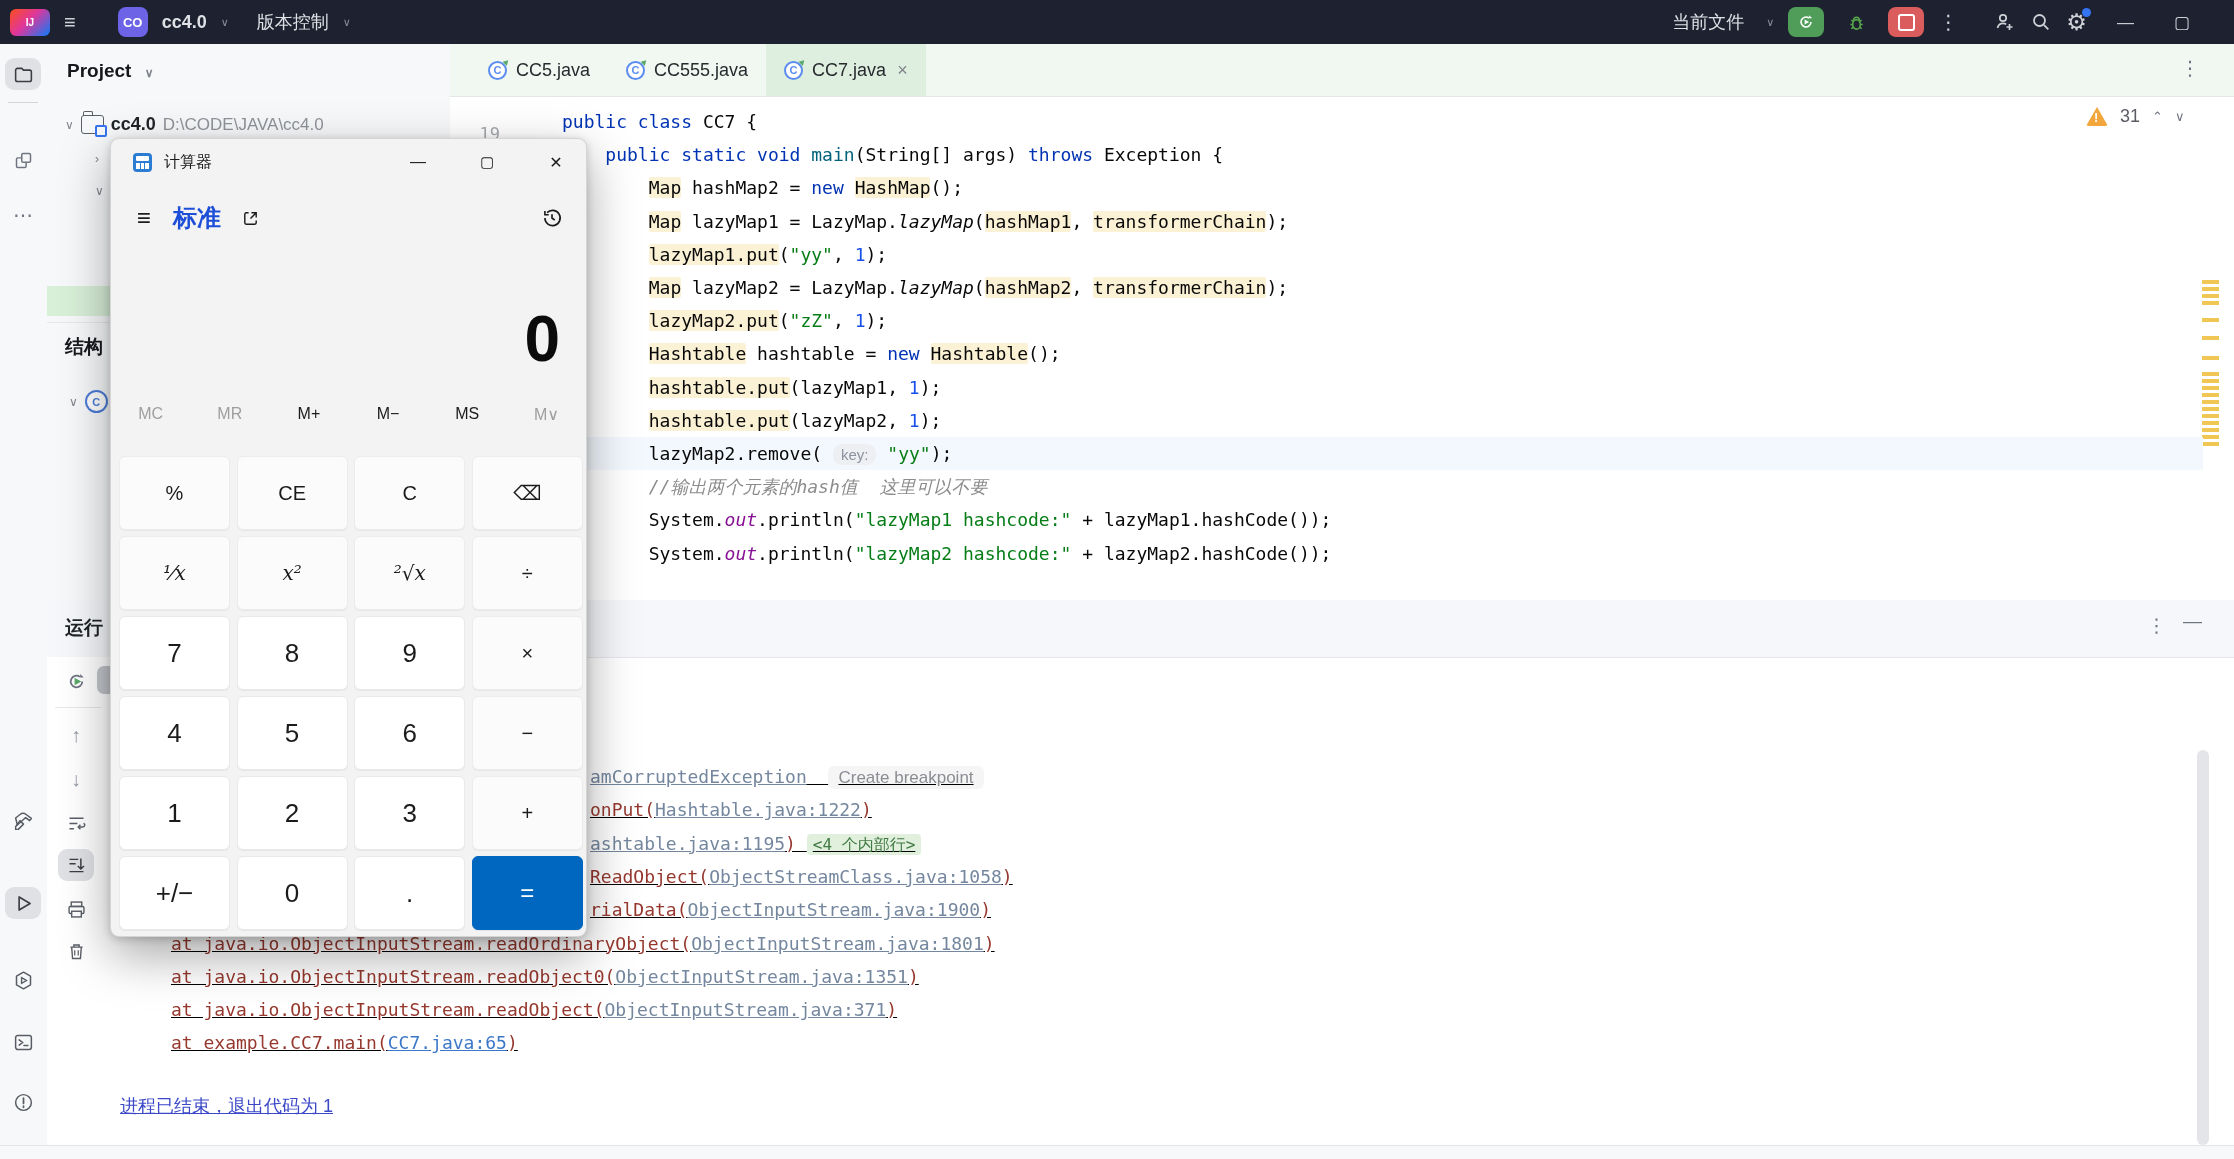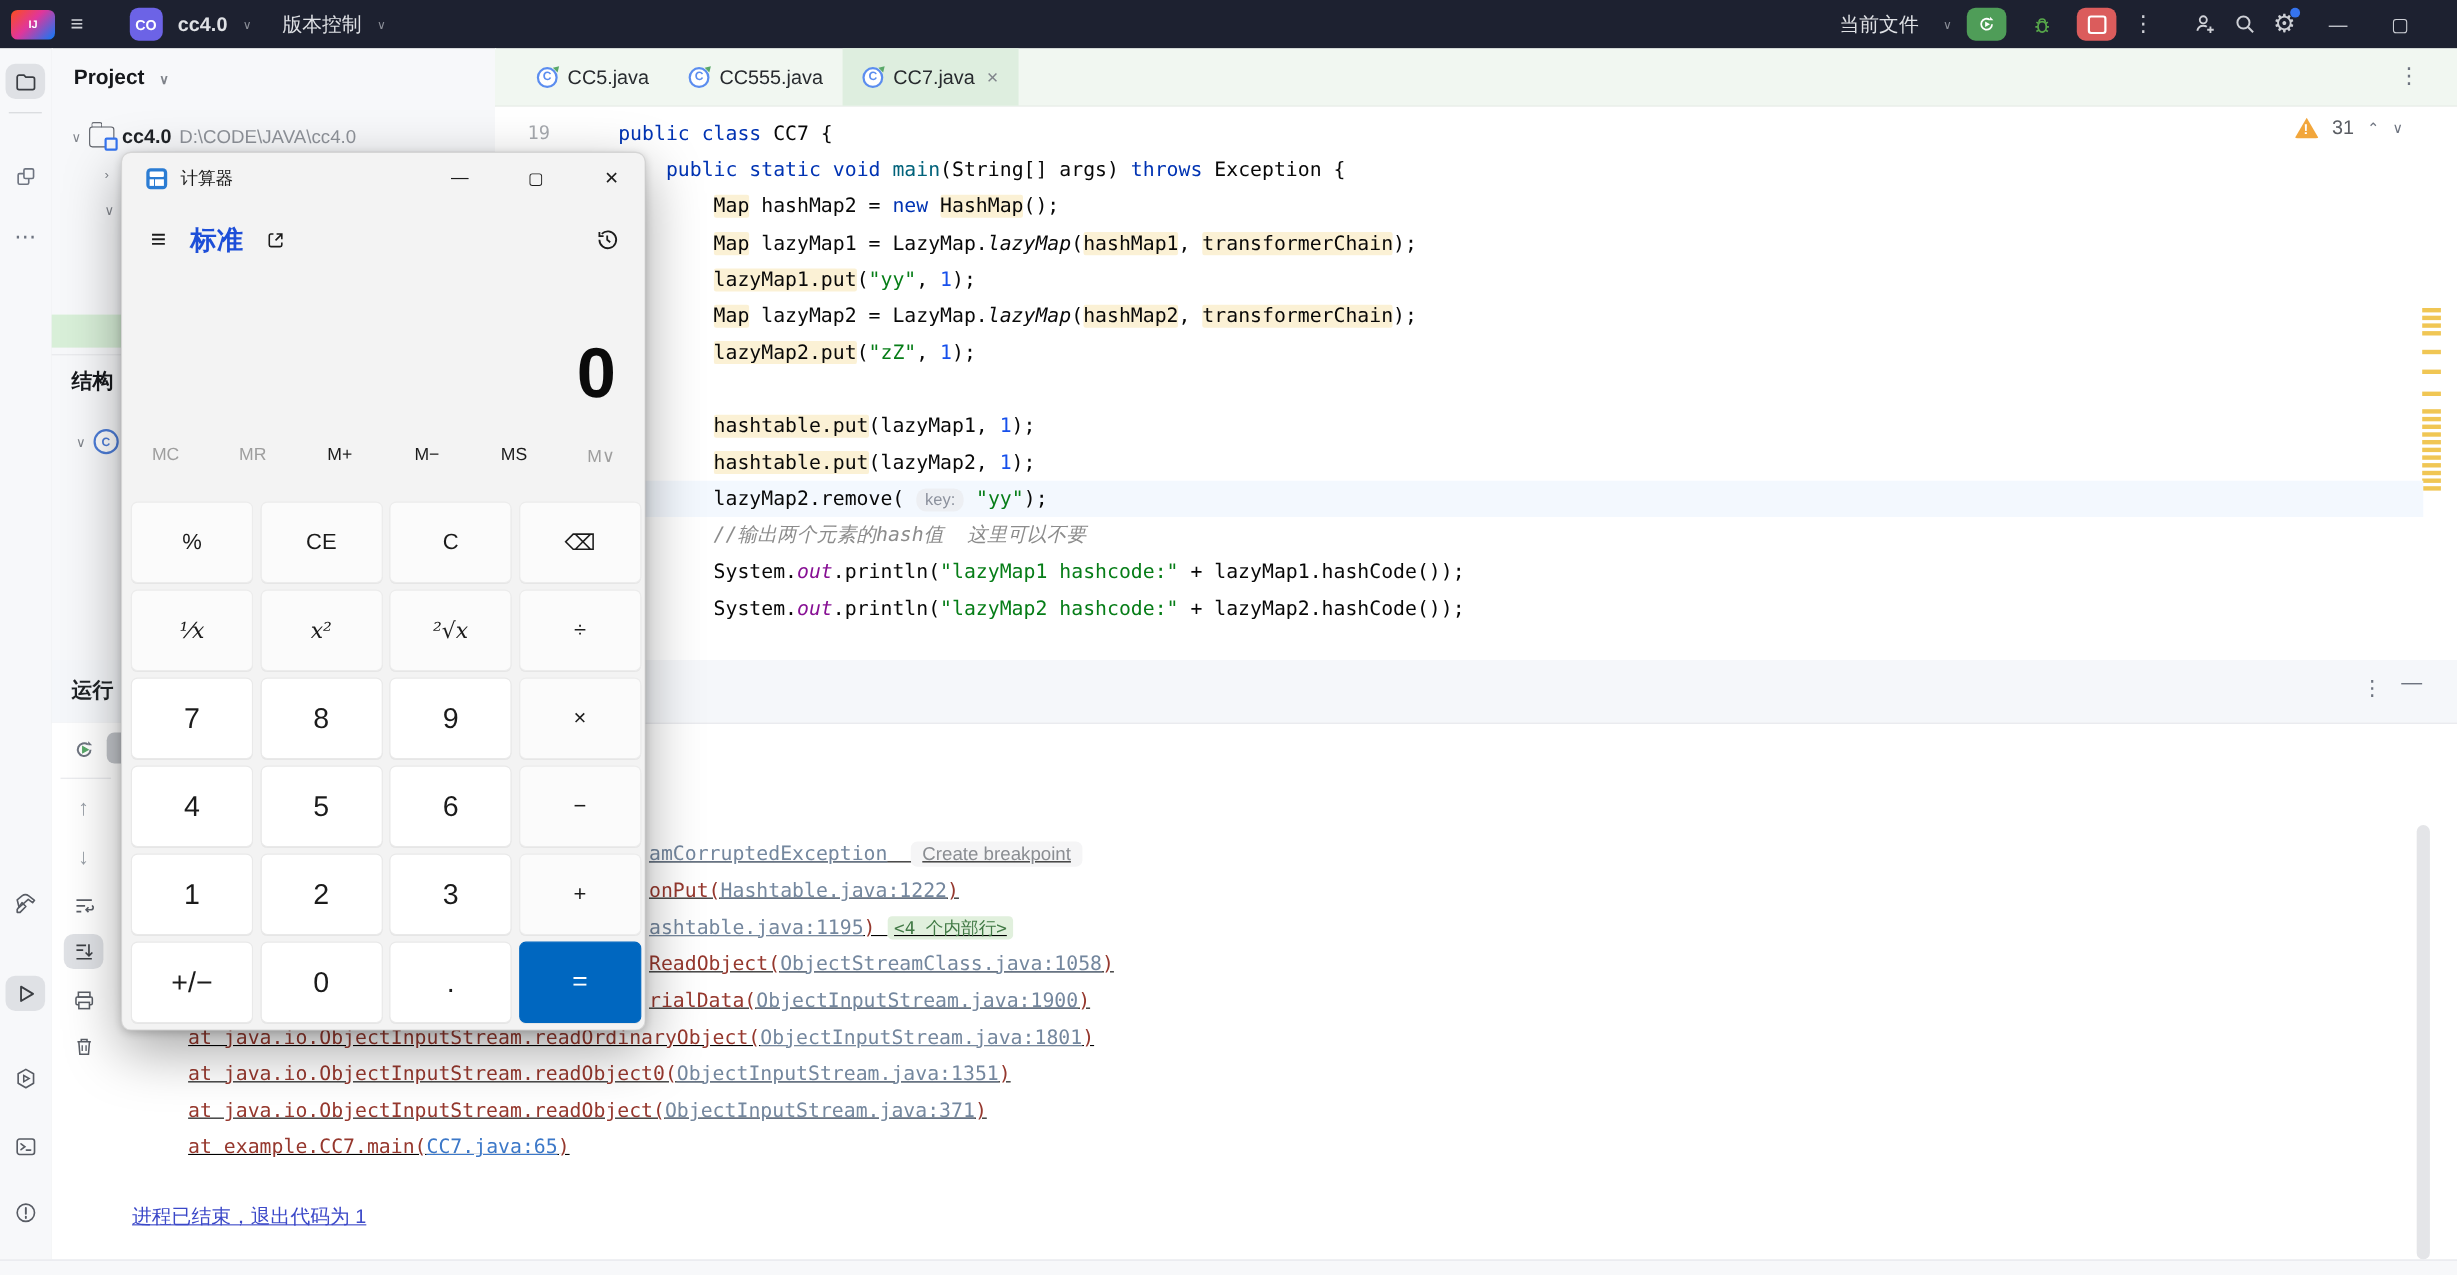--- a/index.html
+++ b/index.html
@@ -419,35 +419,36 @@
         <div class="calc-key d" style="left: 125.6px; top: 637px;">2</div>
         <div class="calc-key d" style="left: 243.2px; top: 637px;">3</div>
         <div class="calc-key fn" style="left: 360.8px; top: 637px;">+</div>
         <div class="calc-key d" style="left: 8px; top: 717px;">+/−</div>
         <div class="calc-key d" style="left: 125.6px; top: 717px;">0</div>
         <div class="calc-key d" style="left: 243.2px; top: 717px;">.</div>
         <div class="calc-key accent" style="left: 360.8px; top: 717px;">=</div>
       </div>
   </div>
 
-<div class="gutter-num" style="top: 105px;">19</div>
+<div class="gutter-num" style="top: 118px;">19</div>
     <div class="code-line" style="top: 105px;"><span class="kw">public class</span><span> CC7 {</span></div>
     <div class="gutter-num" style="top: 138.2px;">20</div>
     <div class="code-line" style="top: 138.2px;"><span>    </span><span class="kw">public static void</span><span> </span><span class="mth">main</span><span>(String[] args) </span><span class="kw">throws</span><span> Exception {</span></div>
     <div class="gutter-num" style="top: 171.4px;">21</div>
     <div class="code-line" style="top: 171.4px; text-align: center;"><span>        </span><span class=" hl">Map</span><span> hashMap2 = </span><span class="kw">new</span><span> </span><span class=" hl">HashMap</span><span>();</span></div>
     <div class="gutter-num" style="top: 204.6px;">22</div>
     <div class="code-line" style="top: 204.6px;"><span>        </span><span class=" hl">Map</span><span> lazyMap1 = LazyMap.</span><span class="it">lazyMap</span><span>(</span><span class=" hl">hashMap1</span><span>, </span><span class=" hl">transformerChain</span><span>);</span></div>
     <div class="gutter-num" style="top: 237.8px;">23</div>
     <div class="code-line" style="top: 237.8px;"><span>        </span><span class=" hl">lazyMap1.put</span><span>(</span><span class="str">"yy"</span><span>, </span><span class="num">1</span><span>);</span></div>
     <div class="gutter-num" style="top: 271px;">24</div>
     <div class="code-line" style="top: 271px;"><span>        </span><span class=" hl">Map</span><span> lazyMap2 = LazyMap.</span><span class="it">lazyMap</span><span>(</span><span class=" hl">hashMap2</span><span>, </span><span class=" hl">transformerChain</span><span>);</span></div>
     <div class="gutter-num" style="top: 304.2px;">25</div>
     <div class="code-line" style="top: 304.2px;"><span>        </span><span class=" hl">lazyMap2.put</span><span>(</span><span class="str">"zZ"</span><span>, </span><span class="num">1</span><span>);</span></div>
     <div class="gutter-num" style="top: 337.4px;">26</div>
+    <div class="code-line" style="top: 337.4px;"><span>        </span><span class=" hl">Hashtable</span><span> hashtable = </span><span class="kw">new</span><span> </span><span class=" hl">Hashtable</span><span>();</span></div>
     <div class="gutter-num" style="top: 370.6px;">27</div>
     <div class="code-line" style="top: 370.6px;"><span>        </span><span class=" hl">hashtable.put</span><span>(lazyMap1, </span><span class="num">1</span><span>);</span></div>
     <div class="gutter-num" style="top: 403.8px;">28</div>
     <div class="code-line" style="top: 403.8px;"><span>        </span><span class=" hl">hashtable.put</span><span>(lazyMap2, </span><span class="num">1</span><span>);</span></div>
     <div class="abs" id="caretrow" style="top: 437px;"></div>
     <div class="gutter-num" style="top: 437px;">29</div>
     <div class="code-line" style="top: 437px;"><span>        lazyMap2.remove( </span><span class="hint">key:</span><span> </span><span class="str">"yy"</span><span>);</span></div>
     <div class="gutter-num" style="top: 470.2px;">30</div>
     <div class="code-line" style="top: 470.2px;"><span>        </span><span class="cmt">//输出两个元素的hash值  这里可以不要</span></div>
     <div class="gutter-num" style="top: 503.4px;">31</div>

